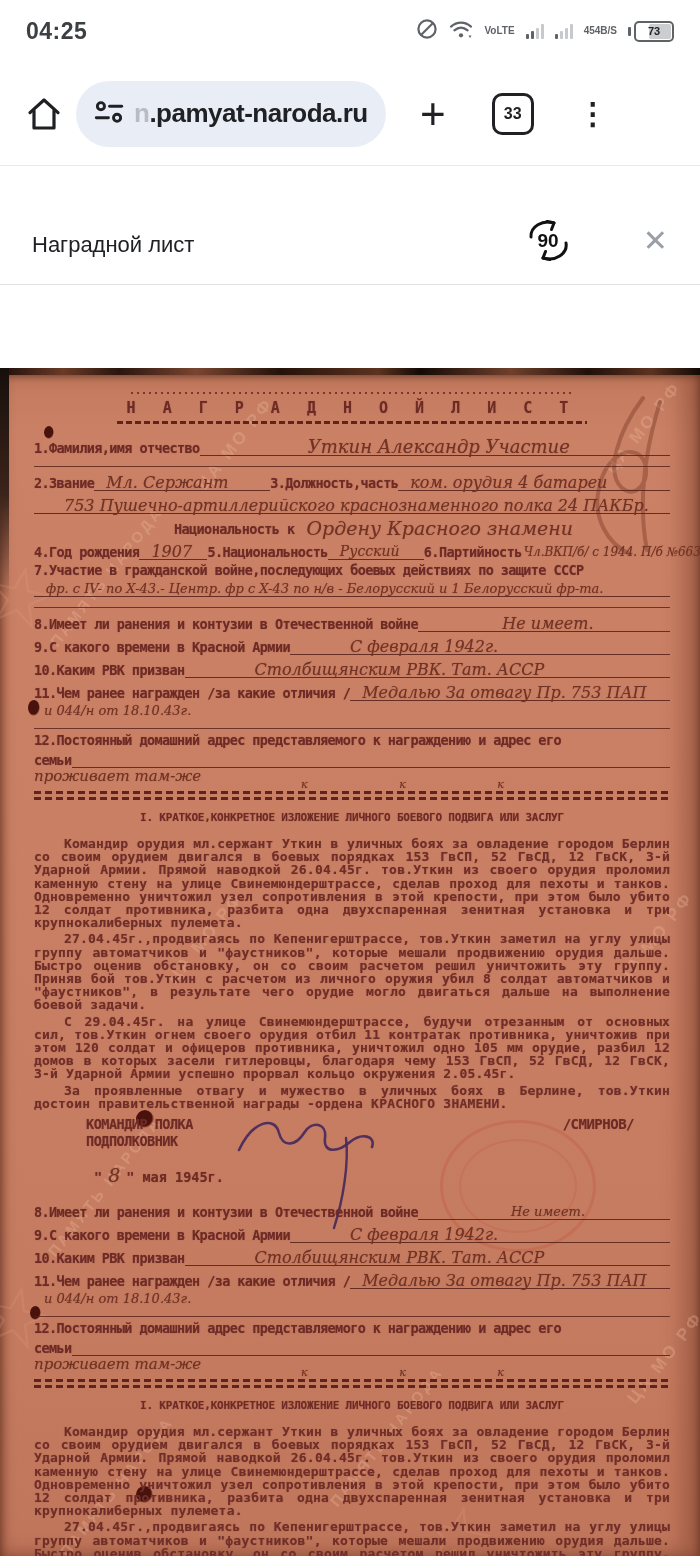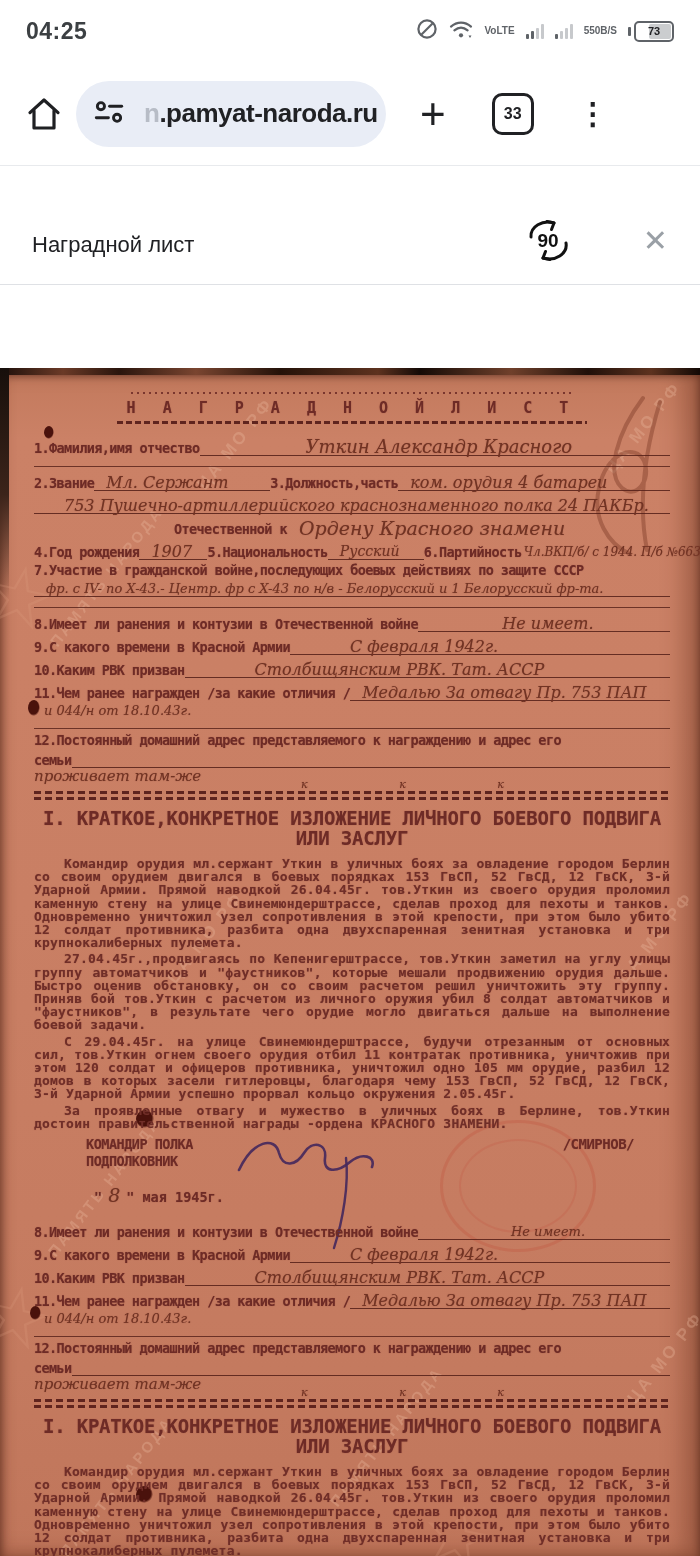--- a/index.html
+++ b/index.html
@@ -19,21 +19,21 @@
     display:flex;align-items:center;justify-content:center;box-sizing:border-box;}
   .battery .fill{position:absolute;top:1px;bottom:1px;right:1px;width:60%;background:#b9bcbf;border-radius:2px;opacity:.75;}
   .battery .pct{position:relative;font-size:11px;font-weight:700;color:#202124;z-index:1;}
   .battery-nub{width:3px;height:9px;background:#5f6368;border-radius:1px;margin-right:-8px;}
 
   
   .toolbar{position:absolute;top:62px;left:0;width:700px;height:104px;background:#fff;
     display:flex;align-items:center;padding:0 22px;box-sizing:border-box;border-bottom:1px solid #e8eaed;}
   .home-btn{width:44px;height:44px;display:flex;align-items:center;justify-content:center;flex:0 0 auto;}
   .url-pill{flex:0 0 auto;width:310px;height:66px;margin-left:10px;background:#e9edf6;border-radius:33px;
-    display:flex;align-items:center;padding:0 18px;box-sizing:border-box;gap:20px;overflow:hidden;}
+    display:flex;align-items:center;padding:0 18px;box-sizing:border-box;gap:10px;overflow:hidden;}
   .url-text{font-size:26px;font-weight:700;color:#202124;white-space:nowrap;letter-spacing:-.5px;}
   .url-faded{color:#b7bcc6;}
   .plus-btn{margin-left:34px;font-size:44px;font-weight:300;color:#202124;line-height:40px;flex:0 0 auto;}
   .tabs-btn{margin-left:46px;width:36px;height:36px;border:3px solid #202124;border-radius:10px;
     display:flex;align-items:center;justify-content:center;font-size:16px;font-weight:700;color:#202124;flex:0 0 auto;}
   .kebab-btn{margin-left:44px;font-size:30px;color:#202124;font-weight:700;letter-spacing:0;line-height:30px;}
 
   
   .viewer-header{position:absolute;top:197px;left:0;width:700px;height:88px;background:#fff;
     border-bottom:1px solid #dfe1e5;display:flex;align-items:center;padding:0 32px;box-sizing:border-box;}
@@ -75,21 +75,21 @@
   .vwrap.nb{border-bottom:none;}
   .val{font-size:16px;line-height:15px;white-space:nowrap;}
   .val.sm{font-size:12px;}
   .uline{height:9px;border-bottom:1.6px solid rgba(84,31,24,.8);margin-bottom:2px;}
   .sep{position:relative;height:11px;margin:6px 0 5px;
     background:
       repeating-linear-gradient(90deg,#5f241e 0 7px,rgba(0,0,0,0) 7px 11px) 0 1px/100% 3px no-repeat,
       repeating-linear-gradient(90deg,#5f241e 0 7px,rgba(0,0,0,0) 7px 11px) 0 7px/100% 3px no-repeat;}
   .sep-marks{position:absolute;top:-12px;left:42%;font-size:11px;letter-spacing:44px;color:#713323;}
   .hw-right{text-align:left;padding-right:120px;font-size:15px;line-height:15px;margin:1px 0 2px;}
-  .sec-head{font-size:19px;letter-spacing:-.2px;text-align:center;margin:7px 0 9px;line-height:20px;}
+  .sec-head{font-size:11px;letter-spacing:-.2px;text-align:center;margin:7px 0 9px;line-height:20px;}
   .para{font-size:13px;line-height:13.2px;letter-spacing:.2px;text-align:justify;text-indent:30px;
     margin:0 0 3px;color:#702e28;}
   .sign-row{display:flex;align-items:flex-start;margin:6px 0 0;height:52px;}
   .sign-left{font-size:13.5px;line-height:17px;letter-spacing:-.5px;padding-left:52px;white-space:nowrap;}
   .sign-svg{flex:0 0 auto;margin:-4px 0 0 40px;overflow:visible;}
   .sign-name{margin-left:auto;padding-right:36px;font-size:14px;letter-spacing:-.5px;}
   .date-row{padding-left:60px;font-size:13.5px;height:22px;display:flex;align-items:baseline;gap:6px;}
   .date-day{font-size:19px;line-height:14px;}
   .copy2{margin-top:8px;}
 </style>
@@ -123,21 +123,21 @@
         <i style="height:11px"></i>
         <i style="height:15px"></i>
     </span>
     <span class="sigbars">
       <i class="on" style="height:5px"></i>
         <i style="height:8px"></i>
         <i style="height:11px"></i>
         <i style="height:15px"></i>
     </span>
     <span class="sb-twoline">
-      <span>550</span>
+      <span>454</span>
         <span>B/S</span>
     </span>
     <span class="battery-nub"></span>
     <span class="battery">
       <span class="fill"></span>
       <span class="pct">73</span>
     </span>
   </div>
 </div>
 
@@ -209,36 +209,36 @@
   <div class="doc-content typed">
 
     <div class="doc-title-wrap">
       <div class="dotline"></div>
       <div class="doc-title">Н А Г Р А Д Н О Й   Л И С Т</div>
       <div class="dashline"></div>
     </div>
 
     <div class="frow">
       <span class="lbl">1.Фамилия,имя отчество</span>
-      <span class="vwrap" style="text-align:center"><span class="val hw" style="font-size:18px">Уткин Александр Красного</span></span>
+      <span class="vwrap" style="text-align:center"><span class="val hw" style="font-size:18px">Уткин Александр Участие</span></span>
     </div>
     <div class="uline"></div>
 
     <div class="frow">
       <span class="lbl">2.Звание</span>
       <span class="vwrap" style="flex:0 0 160px"><span class="val hw">Мл. Сержант</span></span>
       <span class="lbl">3.Должность,часть</span>
       <span class="vwrap"><span class="val hw">ком. орудия 4 батареи</span></span>
     </div>
     <div class="frow">
       <span class="vwrap" style="padding-left:30px"><span class="val hw">753 Пушечно-артиллерийского краснознаменного полка  24 ПАКБр.</span></span>
     </div>
 
     <div class="frow">
-      <span class="lbl" style="padding-left:140px">Отечественной к</span>
+      <span class="lbl" style="padding-left:140px">Национальность к</span>
       <span class="vwrap nb"><span class="val hw" style="font-size:19px">Ордену Красного знамени</span></span>
     </div>
 
     <div class="frow">
       <span class="lbl">4.Год рождения</span>
       <span class="vwrap" style="flex:0 0 52px"><span class="val hw">1907</span></span>
       <span class="lbl">5.Национальность</span>
       <span class="vwrap" style="flex:0 0 80px"><span class="val hw" style="font-size:14px">Русский</span></span>
       <span class="lbl">6.Партийность</span>
       <span class="vwrap nb" style="padding-left:2px"><span class="val hw sm">Чл.ВКП/б/ с 1944. П/б №6638395</span></span>

